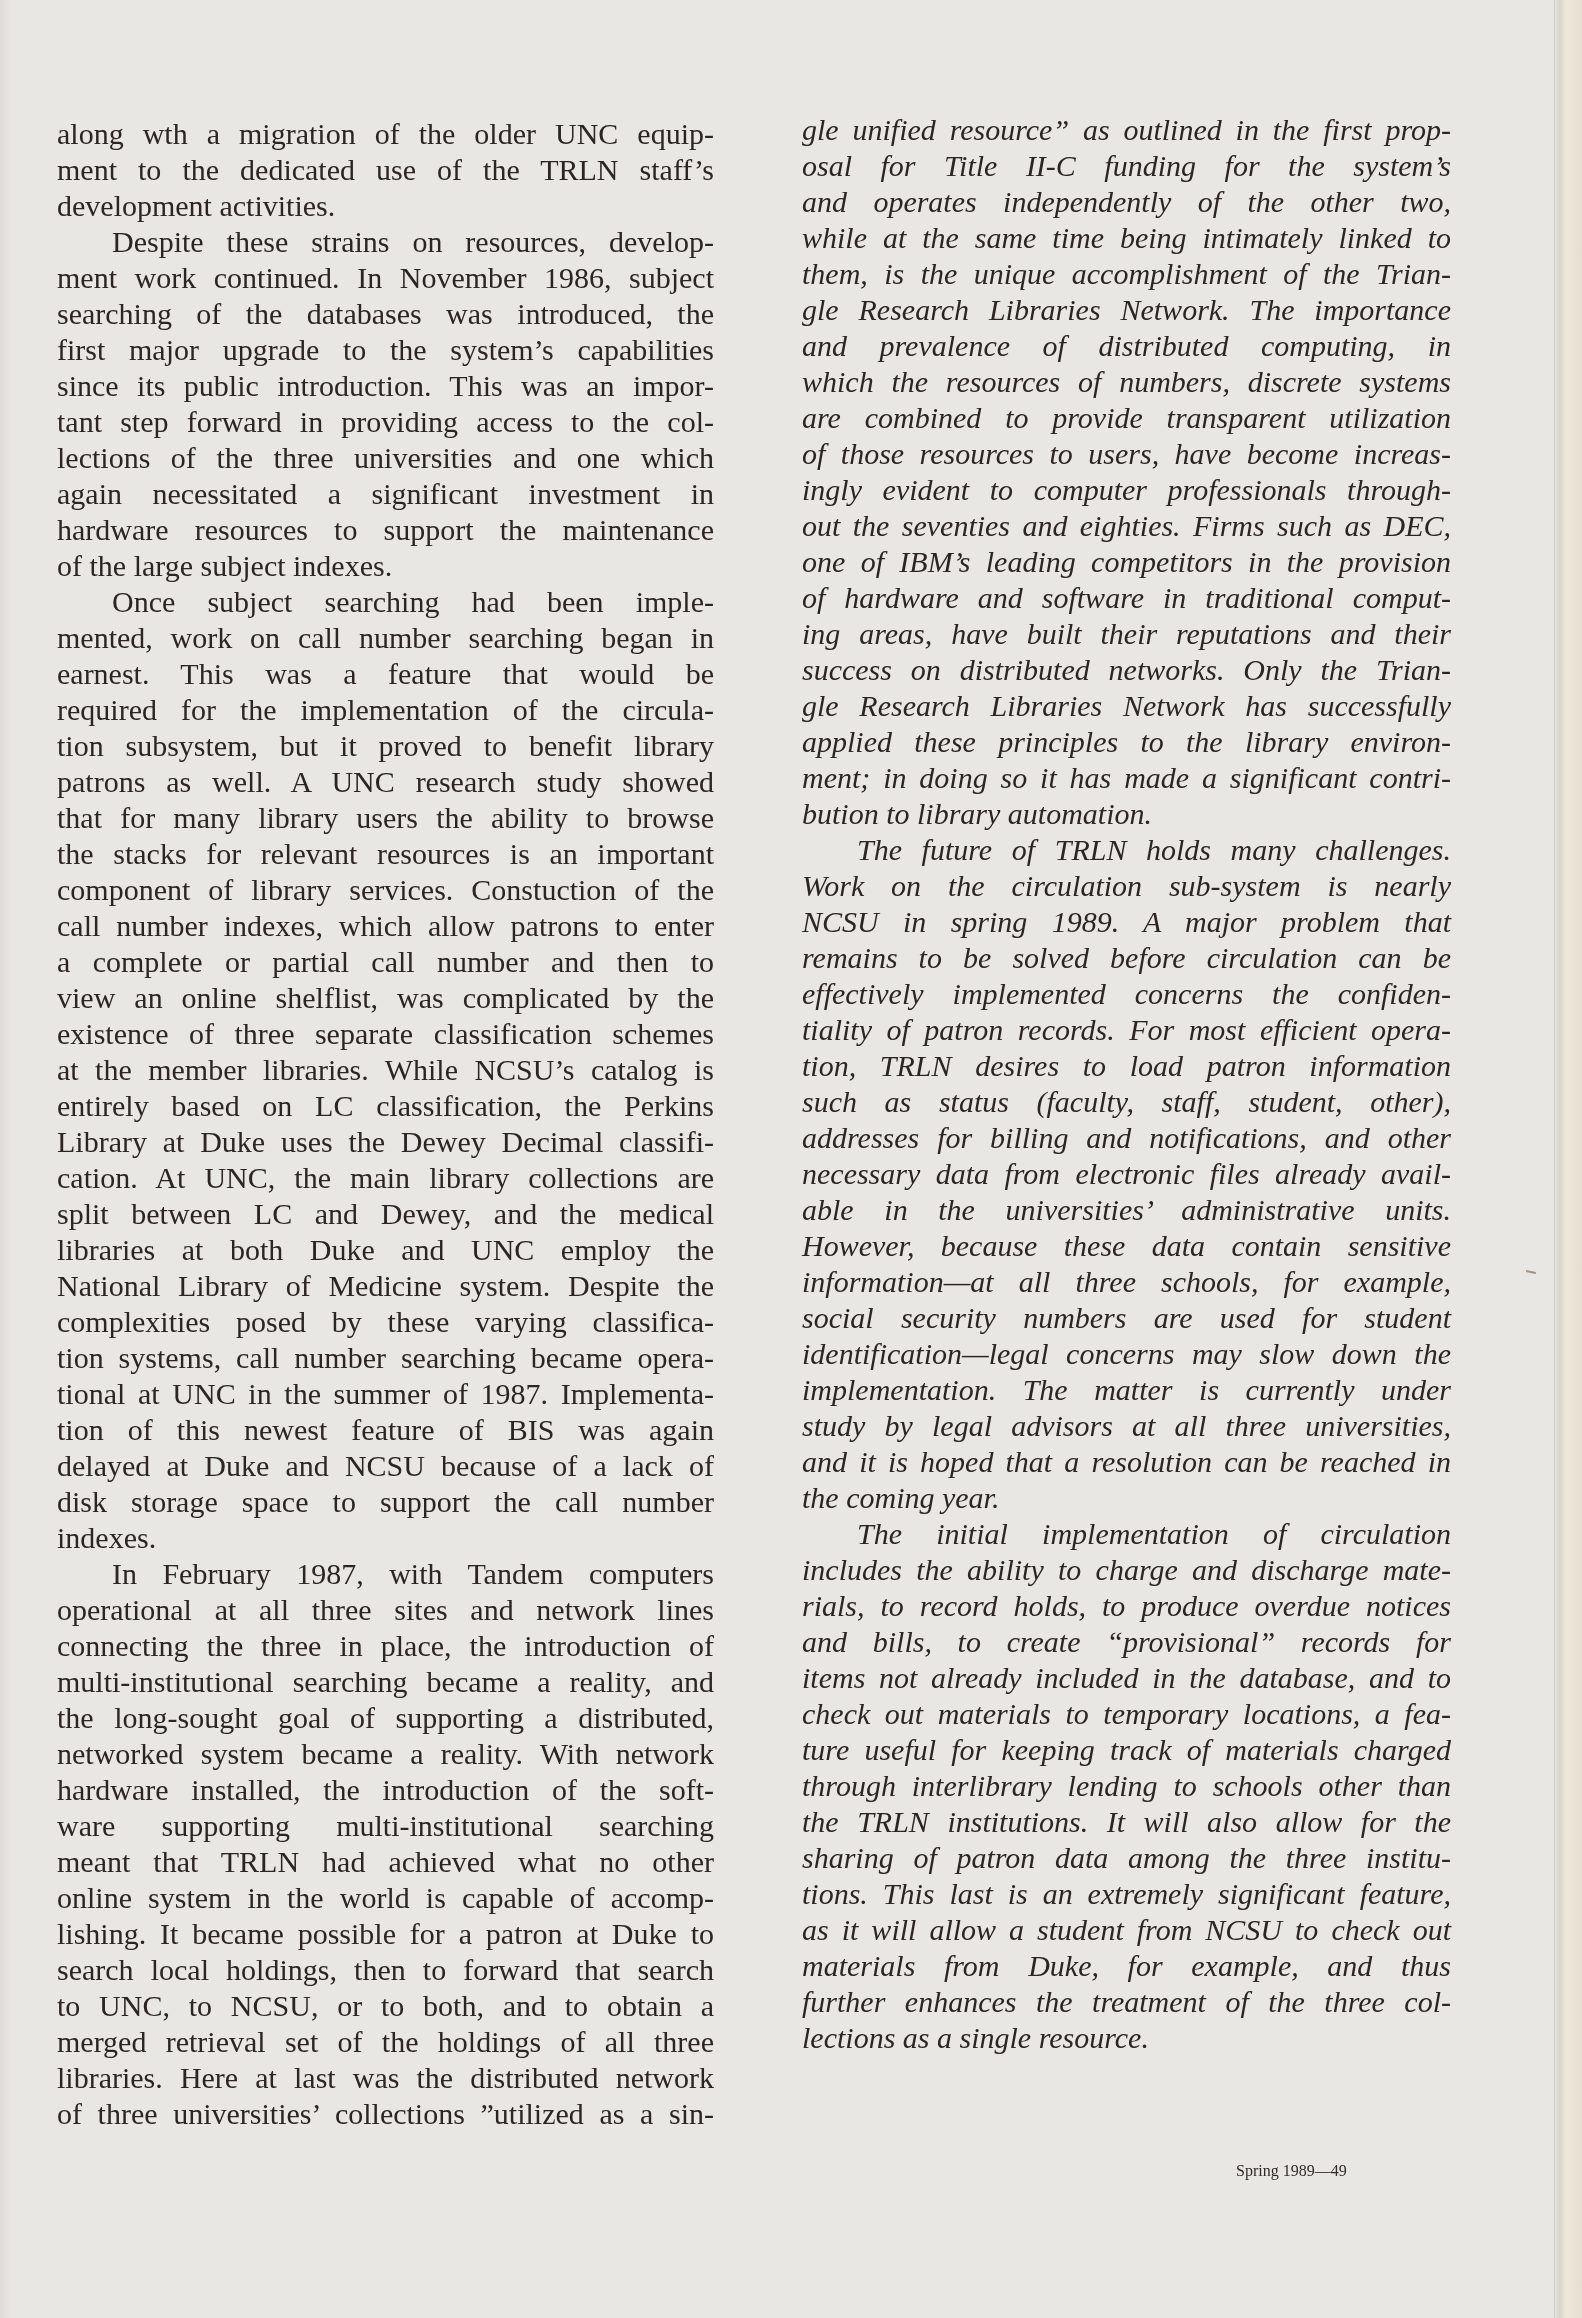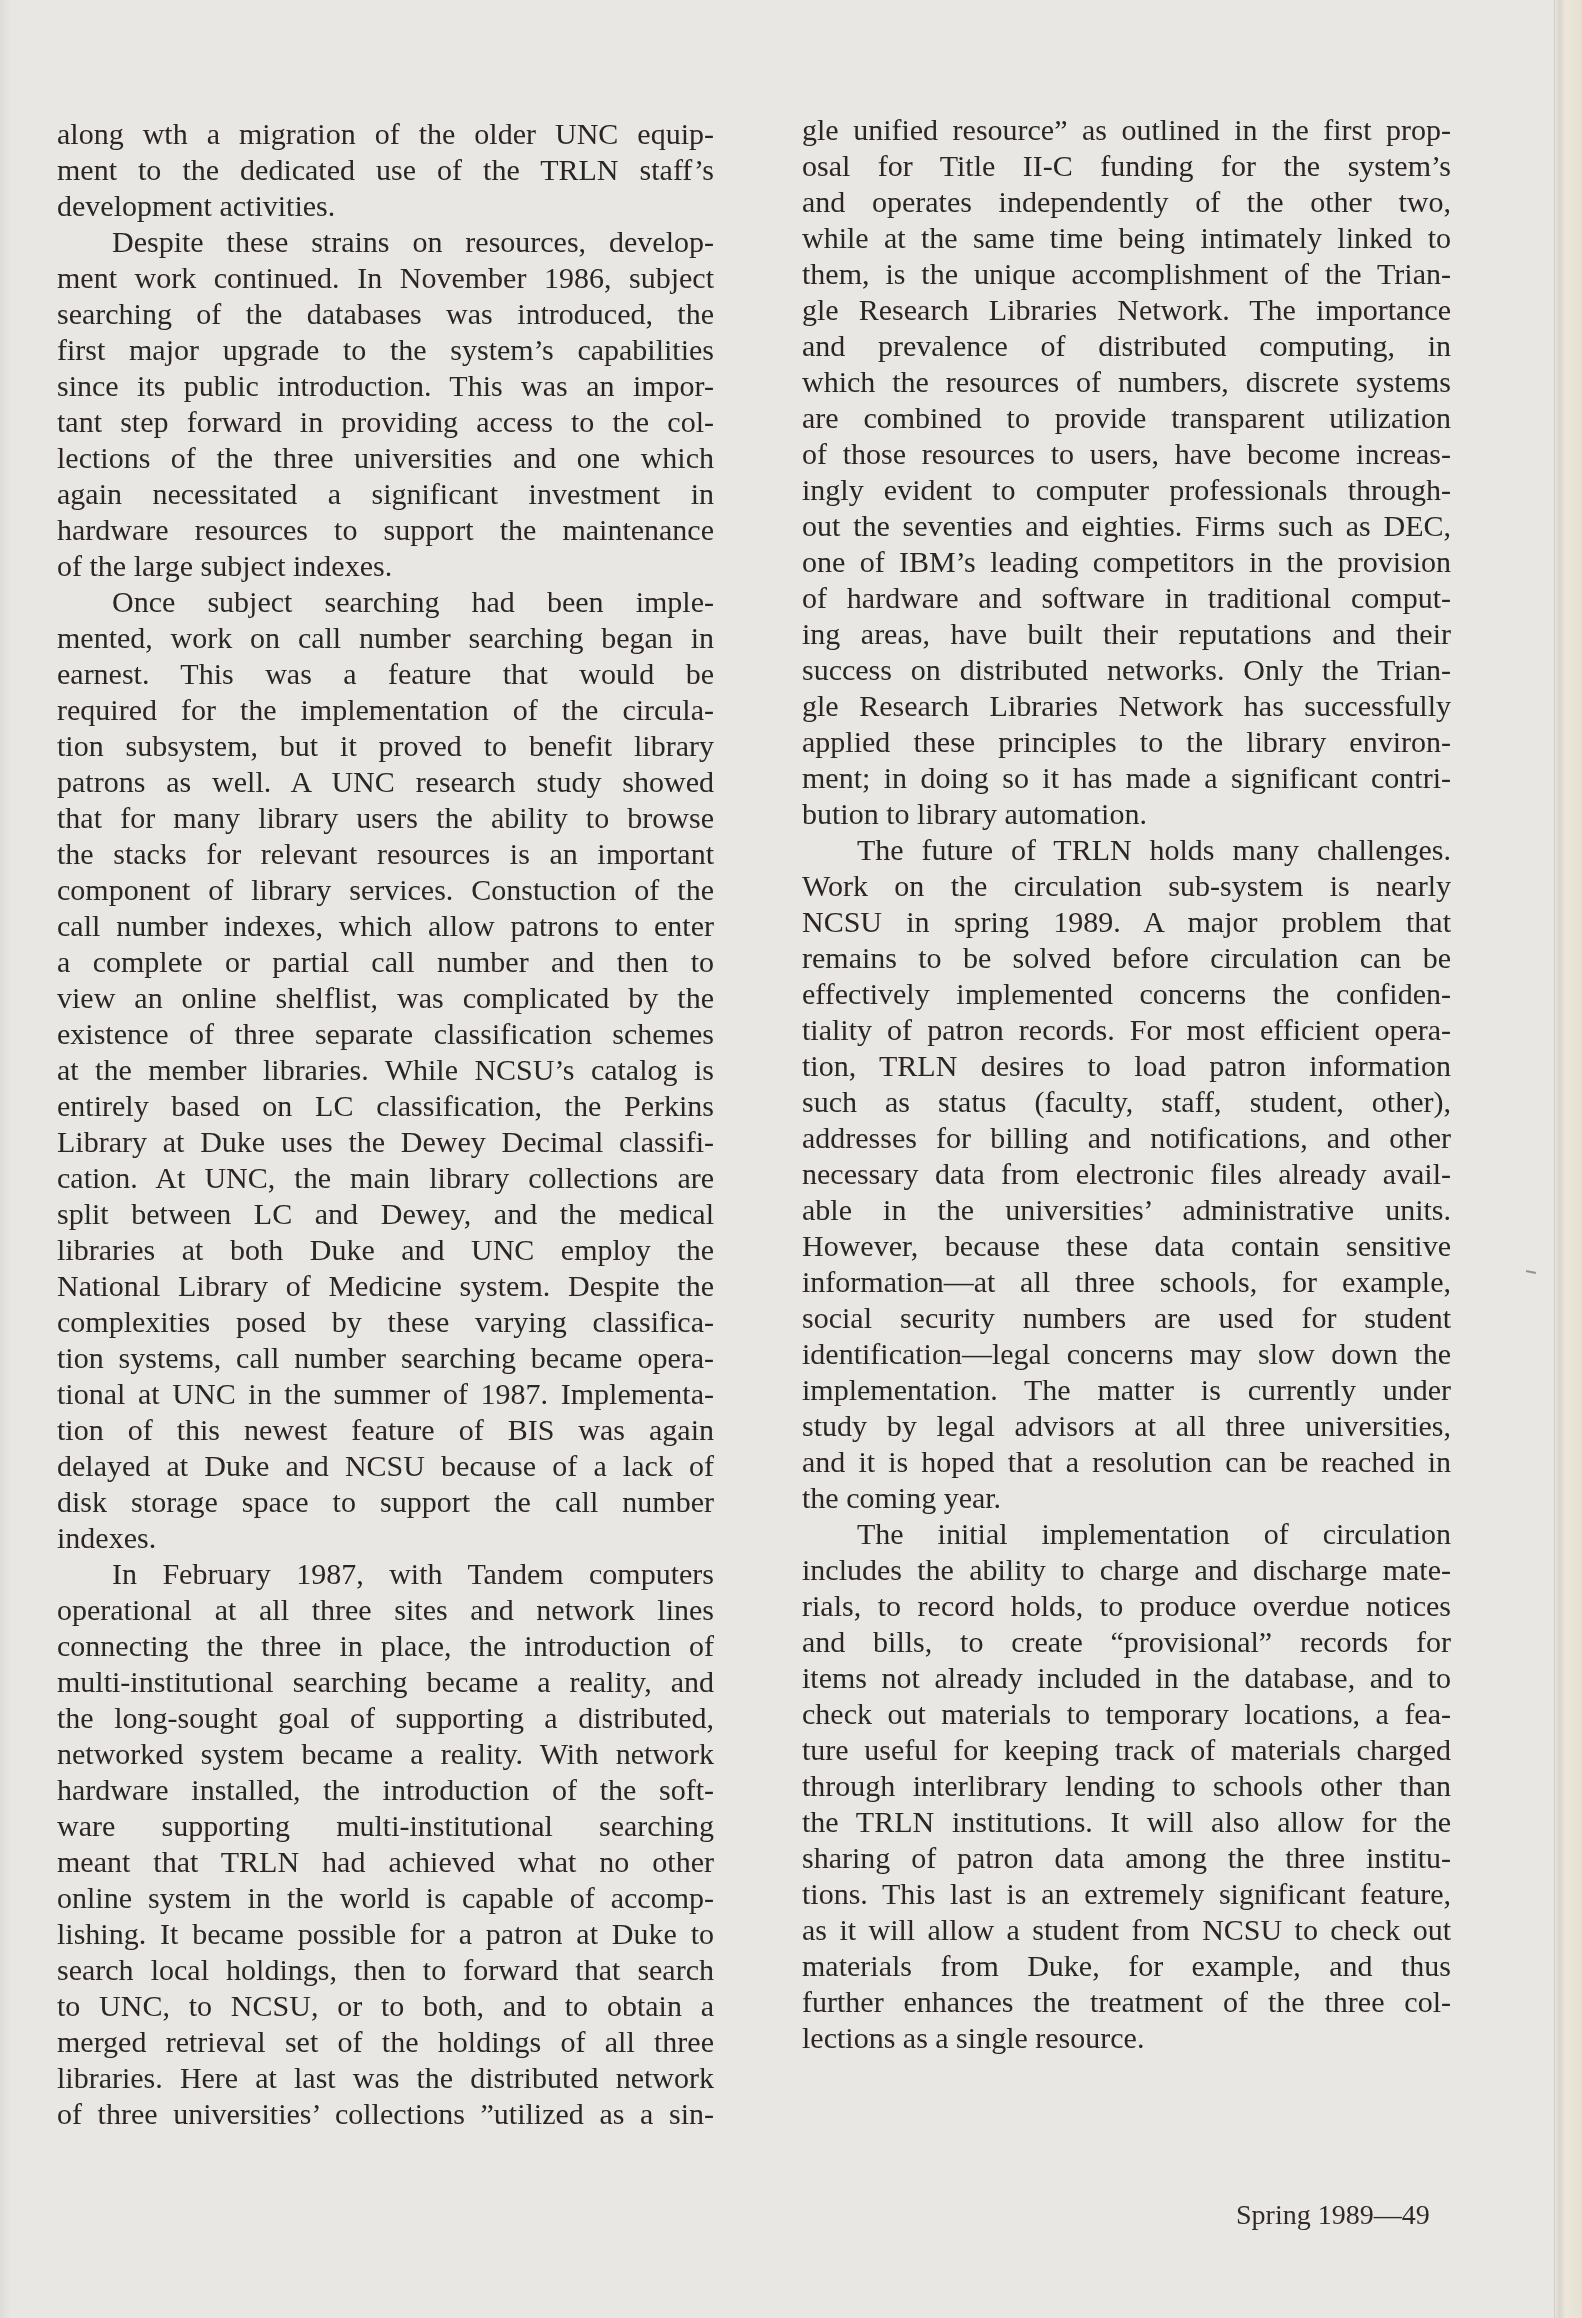--- a/index.html
+++ b/index.html
@@ -30,28 +30,27 @@
   .line {
     display: block;
     height: 36px; line-height: 36px;
     font-size: 30px;
     white-space: nowrap;
     text-align: justify;
     text-align-last: justify;
     overflow: visible;
     transform-origin: left center;
   }
-  .column.right .line { height: 36px; line-height: 36px; }
+  .column.right .line { height: 36px; line-height: 36px; font-style: italic; }
   .line.indent { padding-left: 55px; }
   .line.last { text-align-last: left; }
   .footer {
     position: absolute; left: 1236px; top: 2155px;
-    font-size: 28px; line-height: 32px; white-space: nowrap;
+    font-size: 16px; line-height: 32px; white-space: nowrap;
     color: #2f2a28;
-    margin-top: 44px;
   }
 </style>
 </head>
 <body>
 
 <div class="page-edge-shadow"></div>
 <div class="page-edge-right"></div>
 <div class="stray-mark"></div>
 
 <div class="column left">

